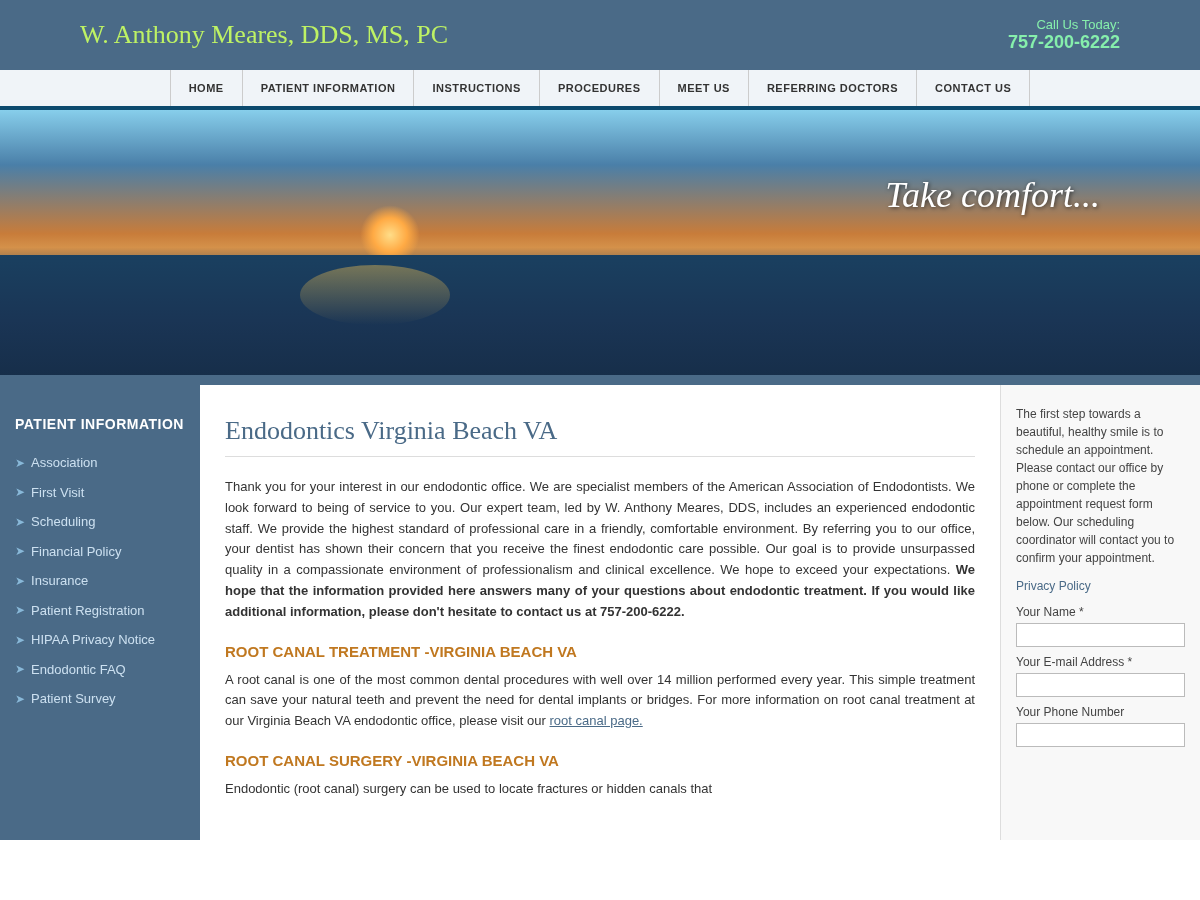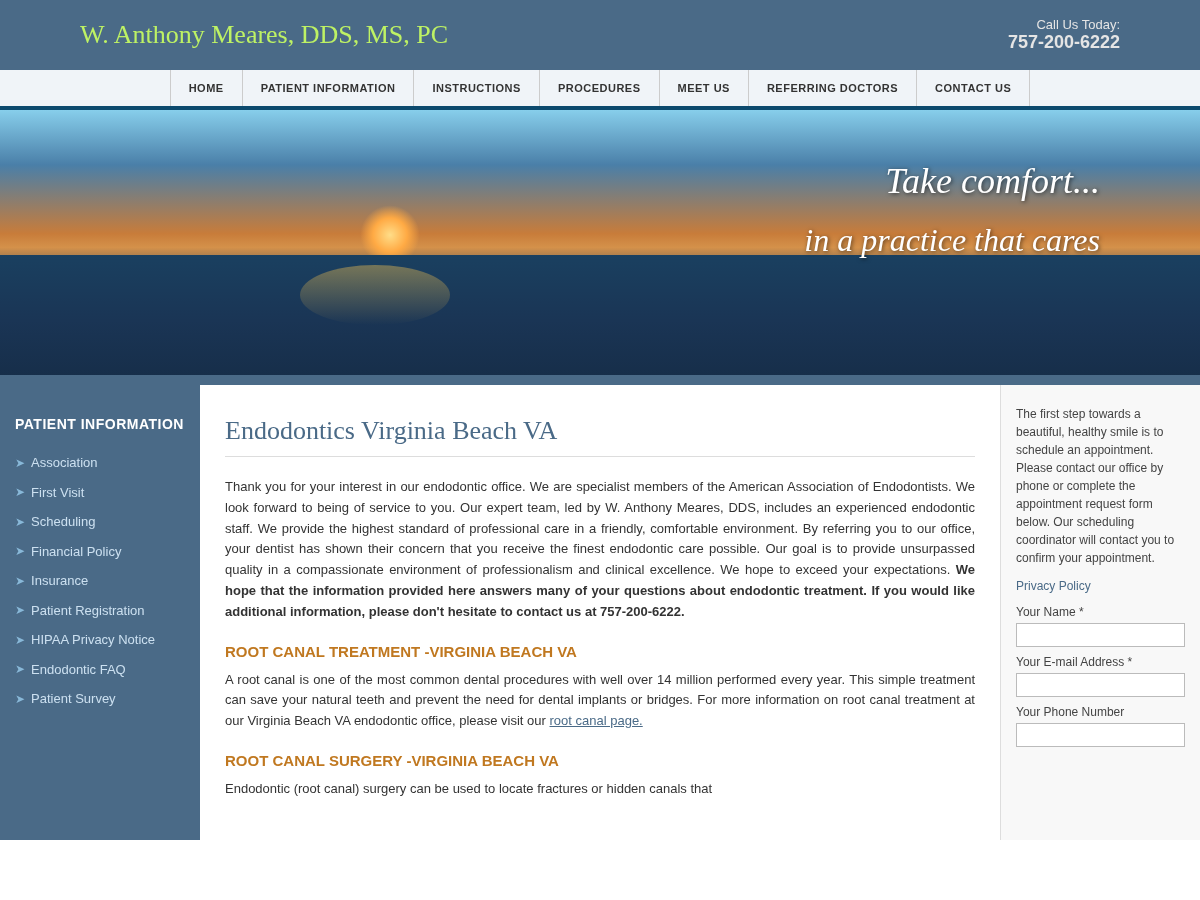--- a/index.html
+++ b/index.html
@@ -14,21 +14,21 @@
       padding: 10px 80px;
       min-height: 70px;
     }
     #header .site-title {
       color: #bef264;
       font-size: 26px;
       font-family: Georgia, serif;
       font-weight: normal;
     }
     #header .contact-info {
-      color: #e5e5e5;
+      color: #86efac;
       text-align: right;
       font-size: 13px;
     }
     #header .contact-info .call-label {
       font-size: 13px;
     }
     #header .contact-info .phone {
       font-size: 18px;
       font-weight: bold;
     }
@@ -92,21 +92,21 @@
       bottom: 60px;
       left: 25%;
       width: 150px;
       height: 60px;
       background: linear-gradient(to bottom, rgba(255,200,80,0.4), transparent);
       border-radius: 50%;
     }
     .hero-text {
       position: absolute;
       right: 100px;
-      top: 50px;
+      top: 64px;
       text-align: right;
     }
     .hero-text .line1 {
       font-family: Georgia, serif;
       font-size: 36px;
       color: #fff;
       font-style: italic;
       text-shadow: 1px 1px 4px rgba(0,0,0,0.6);
     }
     .hero-text .line2 {
@@ -250,21 +250,20 @@
   <a href="#">REFERRING DOCTORS</a>
   <a href="#">CONTACT US</a>
 </div>
 
 <div id="hero">
   <div class="hero-sun"></div>
   <div class="hero-water"></div>
   <div class="hero-reflection"></div>
   <div class="hero-text">
     <div class="line1">Take comfort...</div>
-    <div class="line2">in a practice that cares</div>
   </div>
   <div class="hero-overlay"></div>
 </div>
 
 <div id="content-wrapper">
 
   <div id="sidebar">
     <div class="sidebar-title">PATIENT INFORMATION</div>
     <a href="#">
       <span class="arrow">➤</span>

